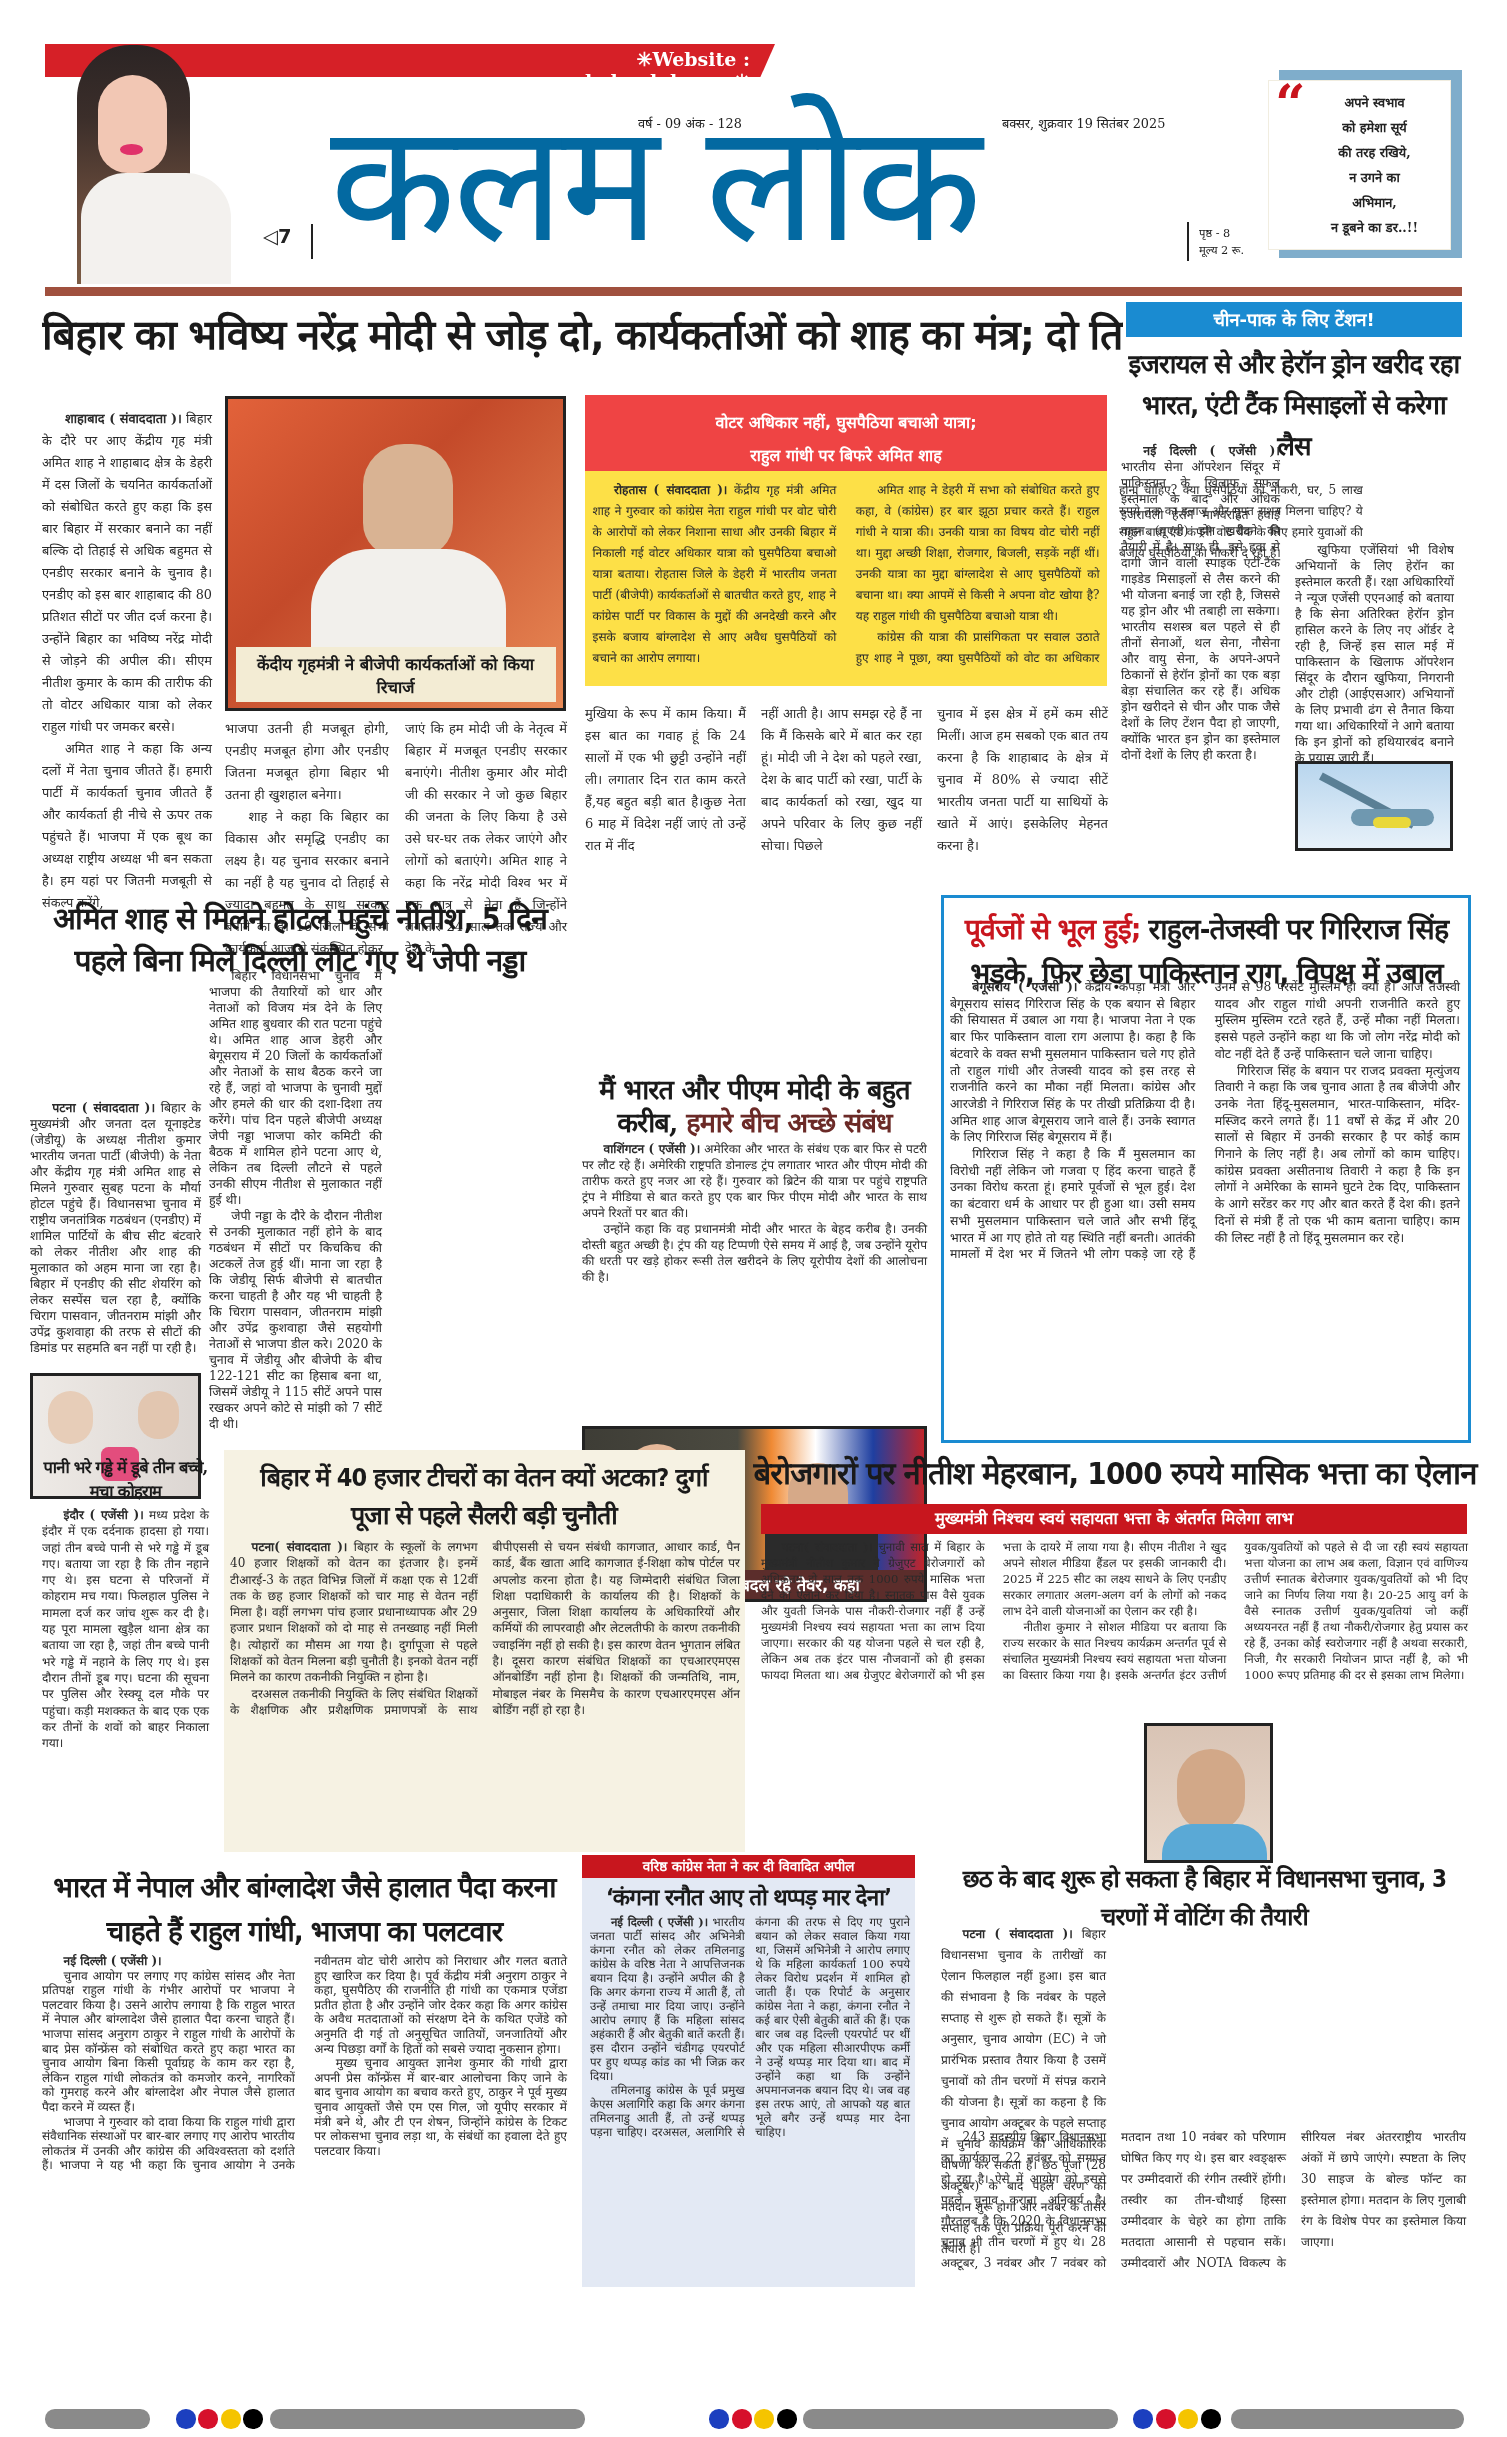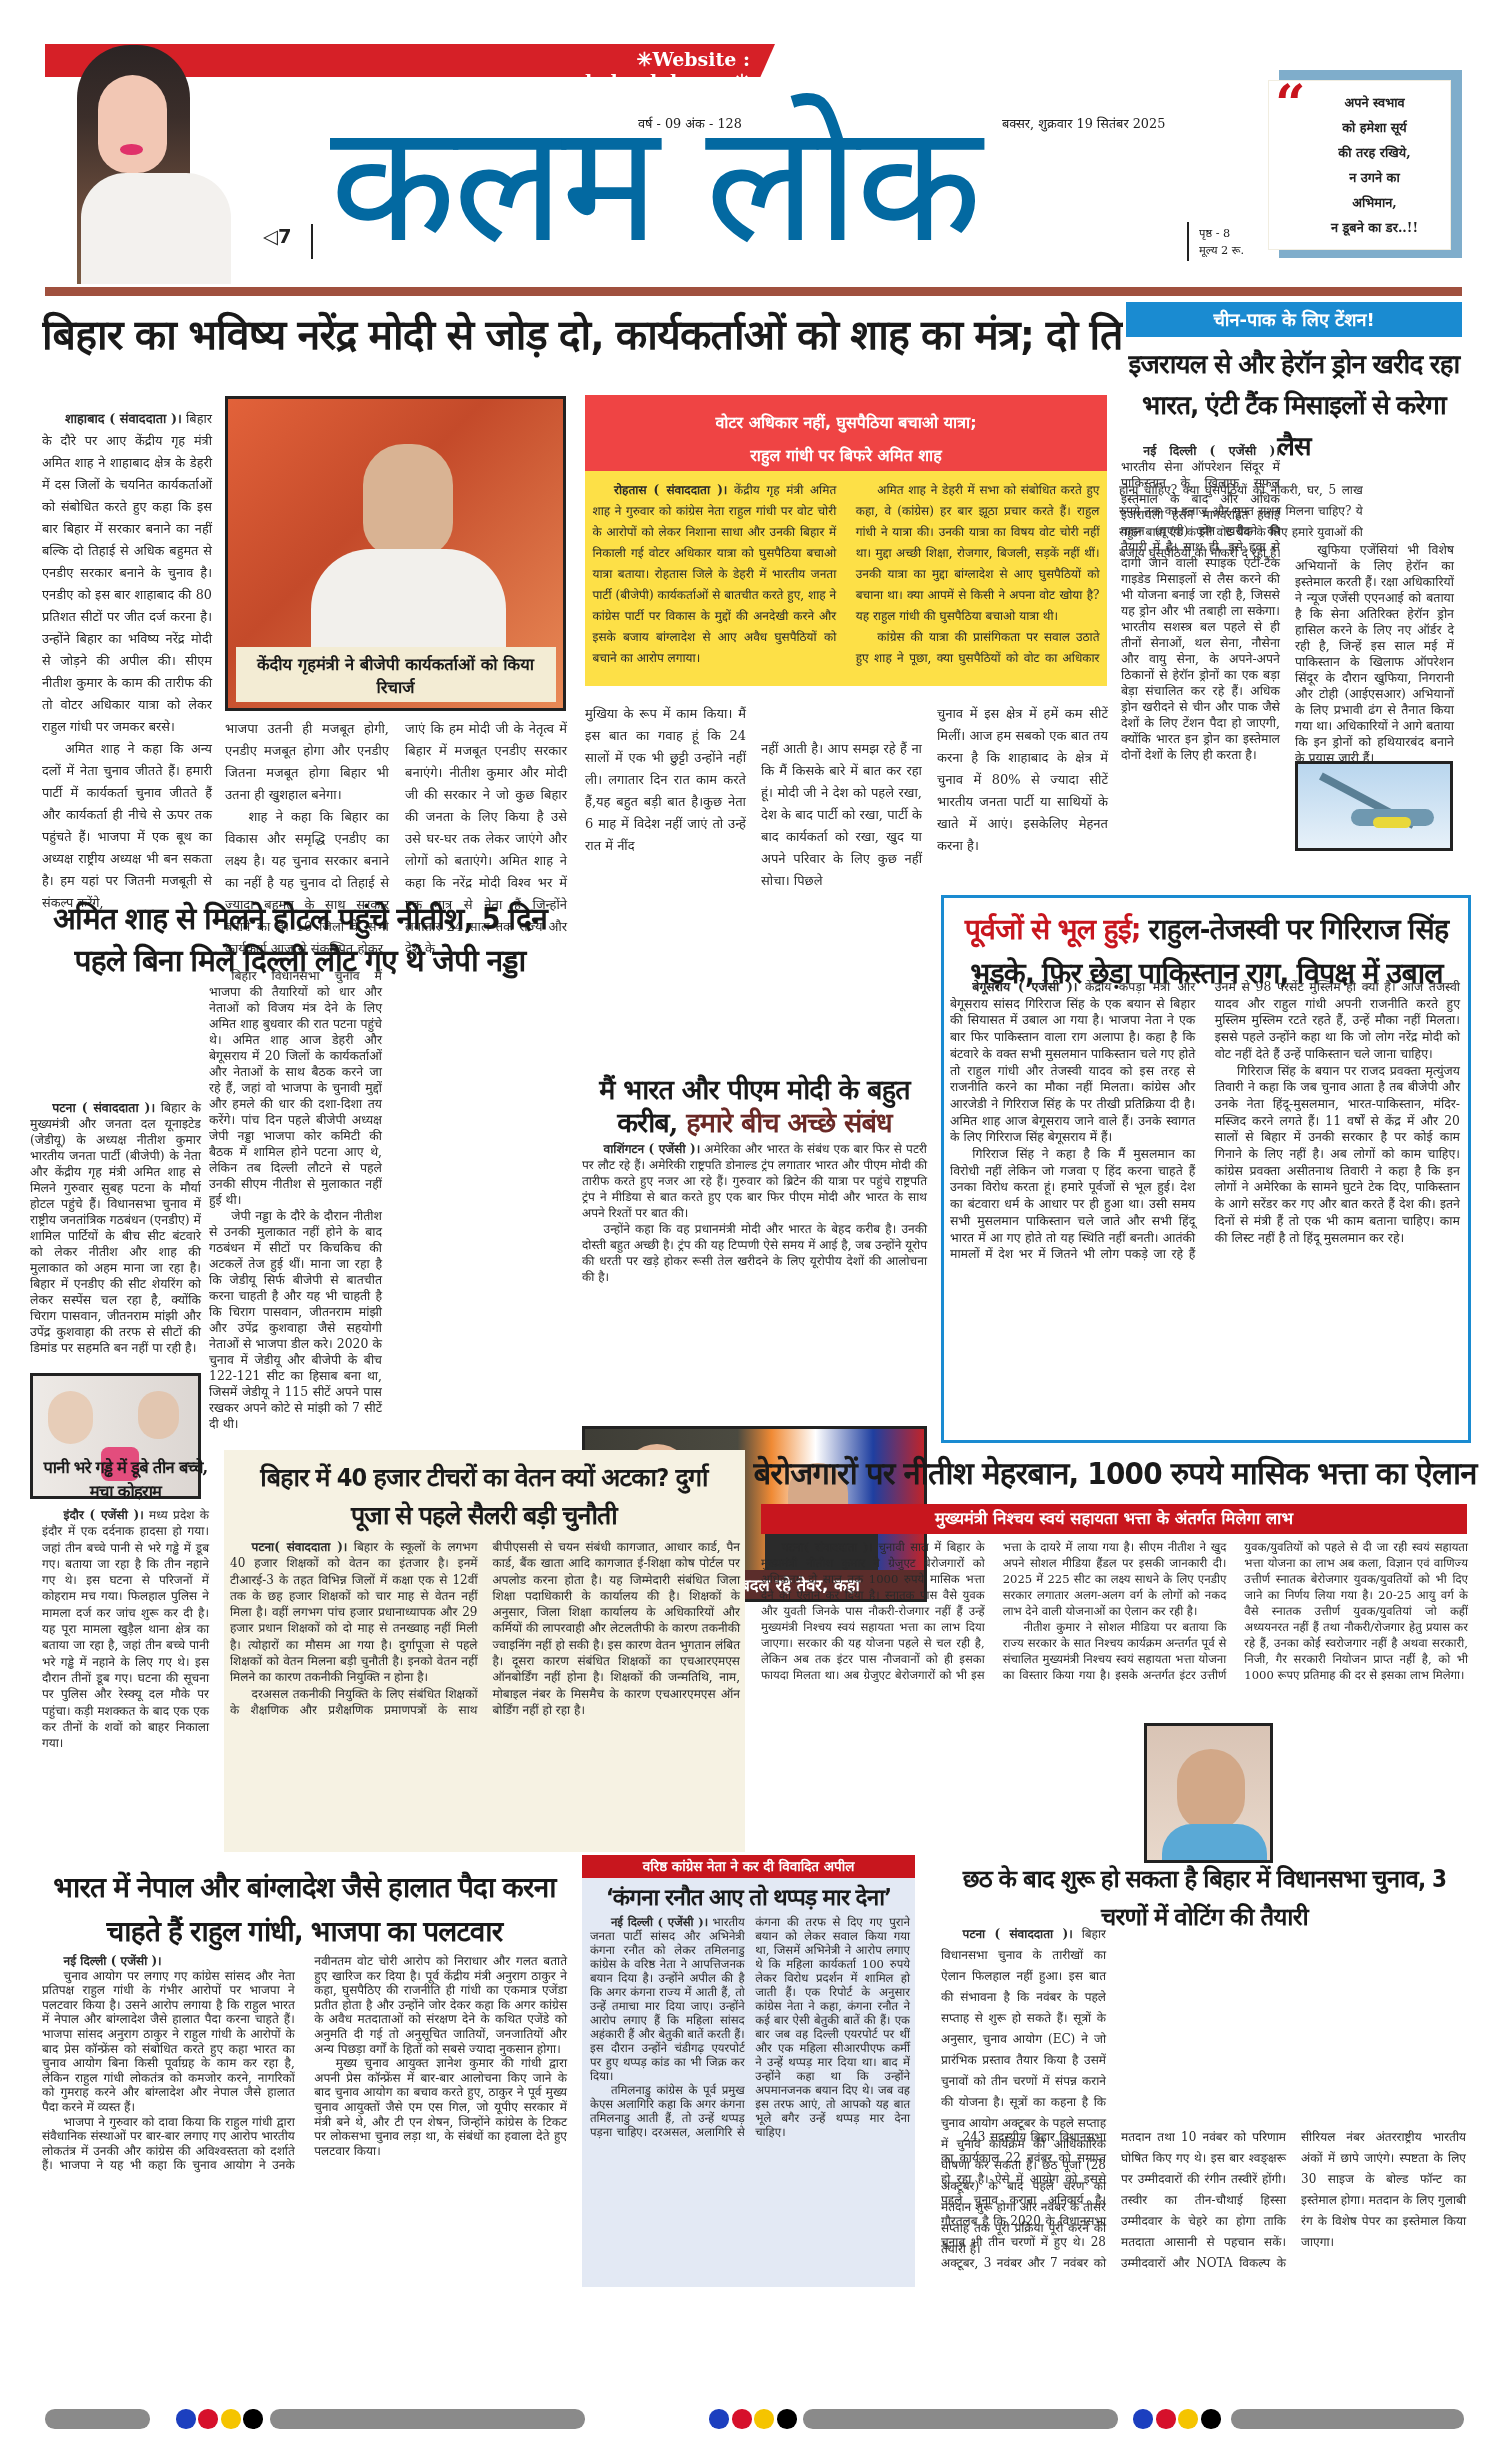--- a/index.html
+++ b/index.html
@@ -80,21 +80,21 @@
   <div>राहुल गांधी पर बिफरे अमित शाह</div>
 </div>
 <div class="abs body cols2" style="left:585px;top:471px;width:522px;height:215px;background:#fde047;padding:9px 7.5px 0 7.5px;font-size:12px;line-height:21px;">
   <p><span class="dl">रोहतास ( संवाददाता )।</span> <span>केंद्रीय गृह मंत्री अमित शाह ने गुरुवार को कांग्रेस नेता राहुल गांधी पर वोट चोरी के आरोपों को लेकर निशाना साधा और उनकी बिहार में निकाली गई वोटर अधिकार यात्रा को घुसपैठिया बचाओ यात्रा बताया। रोहतास जिले के डेहरी में भारतीय जनता पार्टी (बीजेपी) कार्यकर्ताओं से बातचीत करते हुए, शाह ने कांग्रेस पार्टी पर विकास के मुद्दों की अनदेखी करने और इसके बजाय बांग्लादेश से आए अवैध घुसपैठियों को बचाने का आरोप लगाया।</span></p>
   <p>अमित शाह ने डेहरी में सभा को संबोधित करते हुए कहा, वे (कांग्रेस) हर बार झूठा प्रचार करते हैं। राहुल गांधी ने यात्रा की। उनकी यात्रा का विषय वोट चोरी नहीं था। मुद्दा अच्छी शिक्षा, रोजगार, बिजली, सड़कें नहीं थीं। उनकी यात्रा का मुद्दा बांग्लादेश से आए घुसपैठियों को बचाना था। क्या आपमें से किसी ने अपना वोट खोया है? यह राहुल गांधी की घुसपैठिया बचाओ यात्रा थी।</p>
   <p>कांग्रेस की यात्रा की प्रासंगिकता पर सवाल उठाते हुए शाह ने पूछा, क्या घुसपैठियों को वोट का अधिकार होना चाहिए? क्या घुसपैठियों को नौकरी, घर, 5 लाख रुपये तक का इलाज और मुफ्त राशन मिलना चाहिए? ये राहुल बाबा एंड कंपनी वोट बैंक के लिए हमारे युवाओं की बजाय घुसपैठियों को नौकरी दे रही है।</p>
 </div>
 <div class="abs body" style="left:585px;top:703px;width:161px;">
     <p style="text-indent:0">मुखिया के रूप में काम किया। मैं इस बात का गवाह हूं कि 24 सालों में एक भी छुट्टी उन्होंने नहीं ली। लगातार दिन रात काम करते हैं,यह बहुत बड़ी बात है।कुछ नेता 6 माह में विदेश नहीं जाएं तो उन्हें रात में नींद</p>
   </div>
-<div class="abs body" style="left:761px;top:703px;width:161px;margin-top:35px;">
+<div class="abs body" style="left:761px;top:703px;width:161px;">
     <p style="text-indent:0">नहीं आती है। आप समझ रहे हैं ना कि मैं किसके बारे में बात कर रहा हूं। मोदी जी ने देश को पहले रखा, देश के बाद पार्टी को रखा, पार्टी के बाद कार्यकर्ता को रखा, खुद या अपने परिवार के लिए कुछ नहीं सोचा। पिछले</p>
   </div>
 <div class="abs body" style="left:937px;top:703px;width:171px;">
     <p style="text-indent:0">चुनाव में इस क्षेत्र में हमें कम सीटें मिलीं। आज हम सबको एक बात तय करना है कि शाहाबाद के क्षेत्र में चुनाव में 80% से ज्यादा सीटें भारतीय जनता पार्टी या साथियों के खाते में आएं। इसकेलिए मेहनत करना है।</p>
   </div>
 
 <div class="abs" style="left:1126px;top:302px;width:336px;height:35px;background:#1a8bd1;color:#fff;font-weight:bold;font-size:18px;line-height:35px;text-align:center;">चीन-पाक के लिए टेंशन!</div>
 <div class="abs hl" style="left:1123px;top:344px;width:342px;font-size:26px;line-height:41px;">इजरायल से और हेरॉन ड्रोन खरीद रहा भारत, एंटी टैंक मिसाइलों से करेगा लैस</div>
 <div class="abs body" style="left:1121px;top:443px;width:159px;font-size:12.4px;line-height:16px;">
   <p><span class="dl">नई दिल्ली ( एजेंसी )।</span> <span>भारतीय सेना ऑपरेशन सिंदूर में पाकिस्तान के खिलाफ सफल इस्तेमाल के बाद और अधिक इजरायली हेरॉन मानवरहित हवाई वाहन (यूएवी) ड्रोन खरीदने की तैयारी में है। साथ ही, इसे हवा से दागी जाने वाली स्पाइक एंटी-टैंक गाइडेड मिसाइलों से लैस करने की भी योजना बनाई जा रही है, जिससे यह ड्रोन और भी तबाही ला सकेगा। भारतीय सशस्त्र बल पहले से ही तीनों सेनाओं, थल सेना, नौसेना और वायु सेना, के अपने-अपने ठिकानों से हेरॉन ड्रोनों का एक बड़ा बेड़ा संचालित कर रहे हैं। अधिक ड्रोन खरीदने से चीन और पाक जैसे देशों के लिए टेंशन पैदा हो जाएगी, क्योंकि भारत इन ड्रोन का इस्तेमाल दोनों देशों के लिए ही करता है।</span></p>

